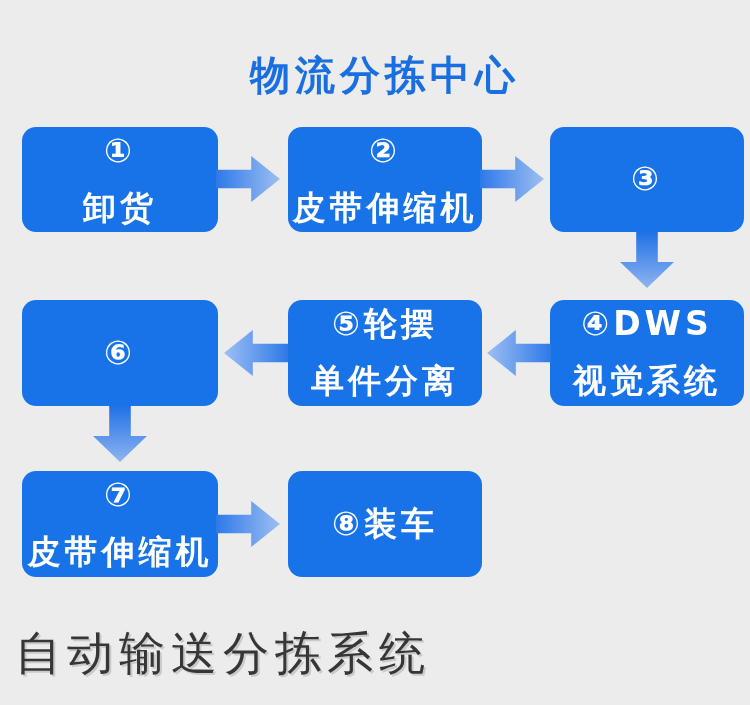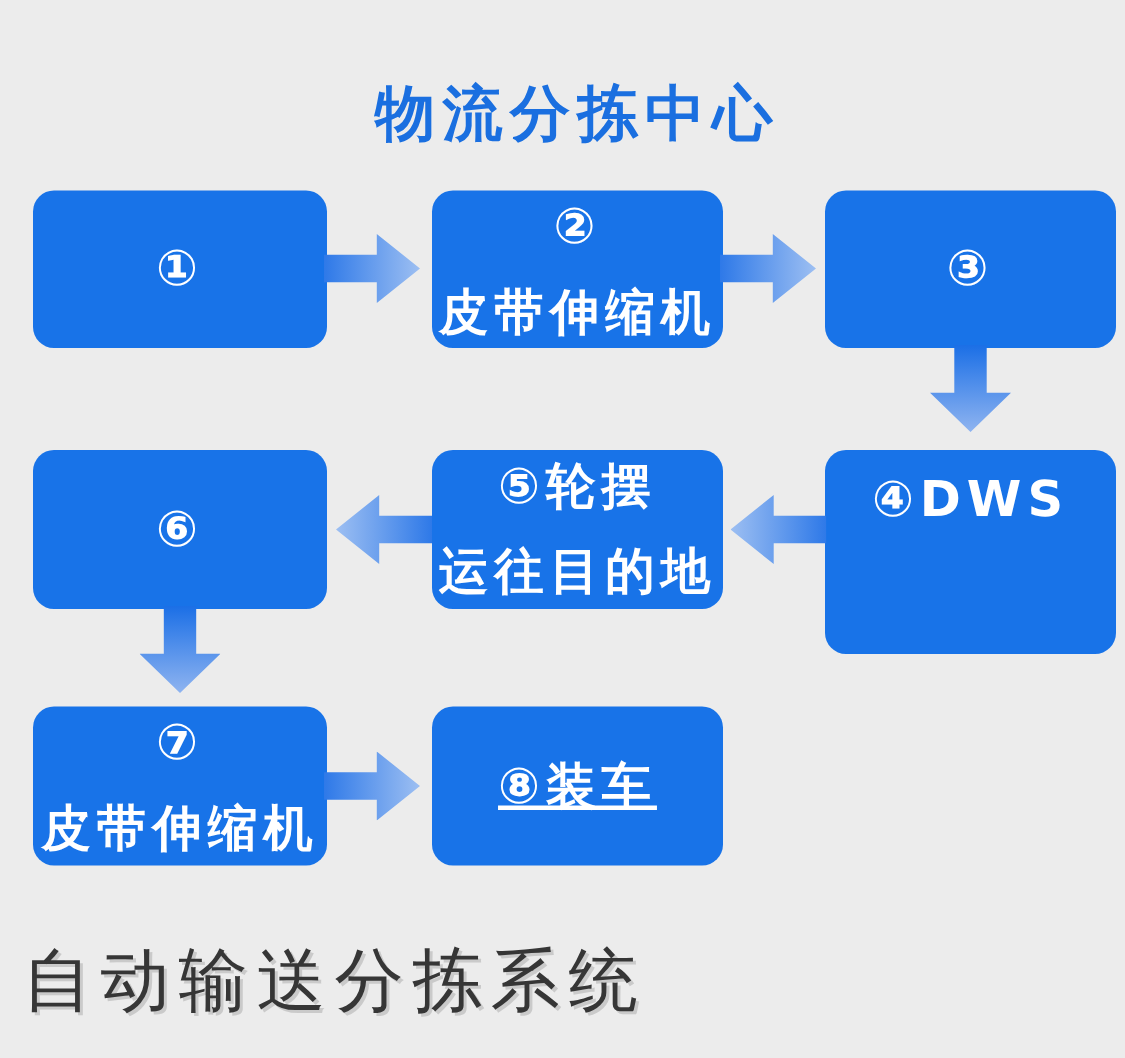--- a/index.html
+++ b/index.html
@@ -64,69 +64,71 @@
   }
   .arrow-down {
     width: 54px; height: 58px;
     background: linear-gradient(180deg, #1b6fe6, #8fb4f0);
     clip-path: polygon(30% 0, 70% 0, 70% 55%, 100% 55%, 50% 100%, 0 55%, 30% 55%);
   }
   
   .b1 { left: 12px;  top: 117px; width: 196px; height: 105px; }
   .b2 { left: 278px; top: 117px; width: 194px; height: 105px; }
   .b3 { left: 540px; top: 117px; width: 194px; height: 105px; }
-  .b4 { left: 540px; top: 290px; width: 194px; height: 136px; justify-content: space-between; }
+  .b4 { left: 540px; top: 290px; width: 194px; height: 106px; }
   .b5 { left: 278px; top: 290px; width: 194px; height: 106px; }
   .b6 { left: 12px;  top: 290px; width: 196px; height: 106px; }
   .b7 { left: 12px;  top: 461px; width: 196px; height: 106px; }
-  .b8 { left: 278px; top: 461px; width: 194px; height: 106px; text-decoration: underline; }
+  .b8 { left: 278px; top: 461px; width: 194px; height: 106px; }
   
   .a1 { left: 206px; top: 146px; }
   .a2 { left: 470px; top: 146px; }
   .a3 { left: 610px; top: 220px; }
   .a4 { left: 477px; top: 320px; }
   .a5 { left: 214px; top: 320px; }
   .a6 { left: 83px;  top: 394px; }
   .a7 { left: 206px; top: 491px; }
 </style>
 </head>
 <body>
 
 <div class="canvas">
 
   <div class="title-top">物流分拣中心</div>
 
   <div class="box b1">
     <div class="line">①</div>
+    <div class="line">卸货</div>
   </div>
 
   <div class="arrow arrow-right a1"></div>
 
   <div class="box b2">
     <div class="line">②</div>
     <div class="line">皮带伸缩机</div>
   </div>
 
   <div class="arrow arrow-right a2"></div>
 
   <div class="box b3">
     <div class="line">③</div>
   </div>
 
   <div class="arrow arrow-down a3"></div>
 
   <div class="box b4">
     <div class="line">④DWS</div>
+    <div class="line">视觉系统</div>
   </div>
 
   <div class="arrow arrow-left a4"></div>
 
   <div class="box b5">
     <div class="line">⑤轮摆</div>
-    <div class="line">运往目的地</div>
+    <div class="line">单件分离</div>
   </div>
 
   <div class="arrow arrow-left a5"></div>
 
   <div class="box b6">
     <div class="line">⑥</div>
   </div>
 
   <div class="arrow arrow-down a6"></div>
 

